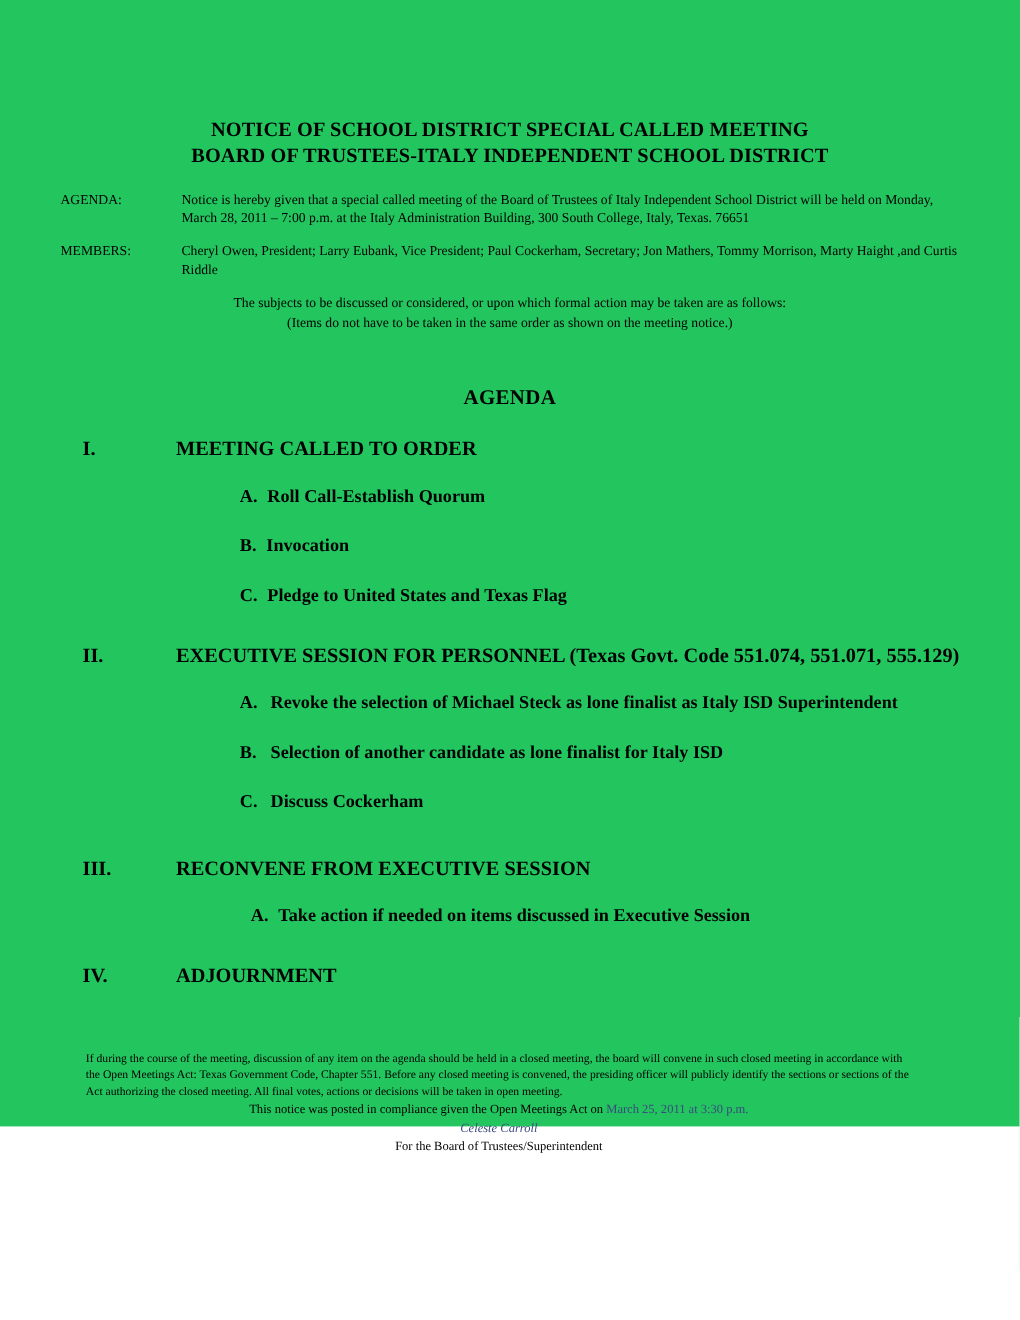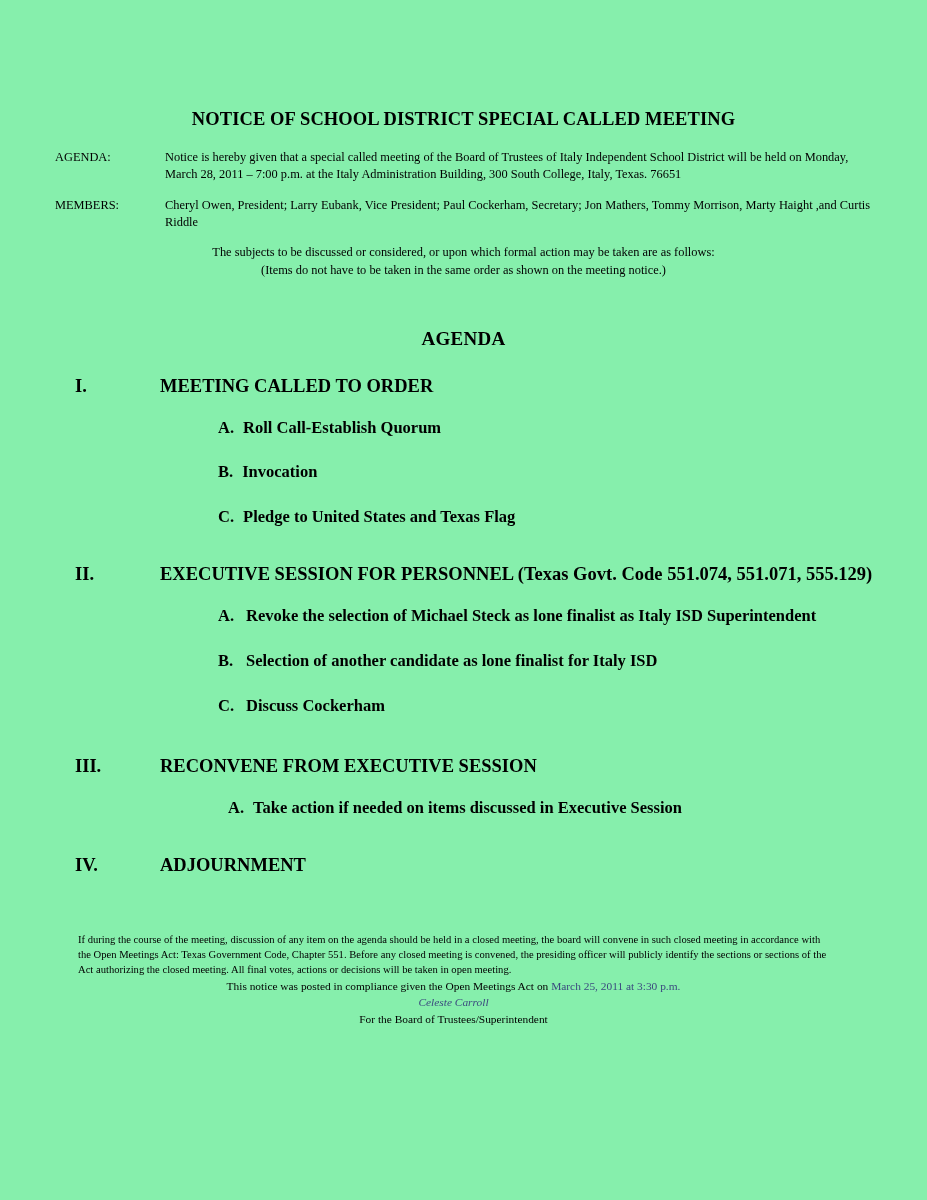--- a/index.html
+++ b/index.html
@@ -10,23 +10,23 @@
   body {
     width: 927px;
     height: 1200px;
     font-family: "Liberation Serif", "DejaVu Serif", serif;
     color: #000000;
     position: relative;
     overflow: hidden;
   }
   .page {
     width: 927px;
-    height: 1200px;
+    height: 1024px;
     position: relative;
-    background: #86efac;
+    background: #22c55e;
   }
 
   
   .title-block {
     text-align: center;
     padding-top: 108px;
     line-height: 1.26;
   }
   .title-line {
     font-weight: bold;
@@ -167,20 +167,21 @@
     color: #3b4a7f;
   }
 </style>
 </head>
 <body>
 
 <div class="page">
 
   <div class="title-block">
     <div class="title-line">NOTICE OF SCHOOL DISTRICT SPECIAL CALLED MEETING</div>
+    <div class="title-line">BOARD OF TRUSTEES-ITALY INDEPENDENT SCHOOL DISTRICT</div>
   </div>
 
   <div class="meta">
     <div class="meta-row">
       <div class="meta-label">AGENDA:</div>
       <div class="meta-value">Notice is hereby given that a special called meeting of the Board of Trustees of Italy Independent School District will be held on Monday, March 28, 2011 – 7:00 p.m. at the Italy Administration Building, 300 South College, Italy, Texas. 76651</div>
     </div>
     <div class="meta-row">
       <div class="meta-label">MEMBERS:</div>
       <div class="meta-value">Cheryl Owen, President; Larry Eubank, Vice President; Paul Cockerham, Secretary; Jon Mathers, Tommy Morrison, Marty Haight ,and Curtis Riddle</div>

